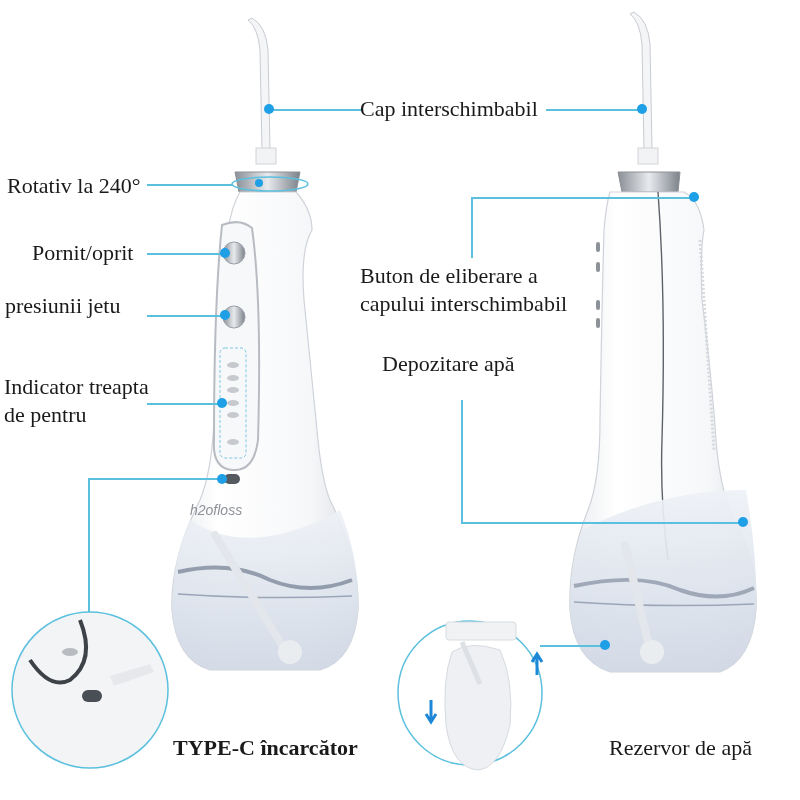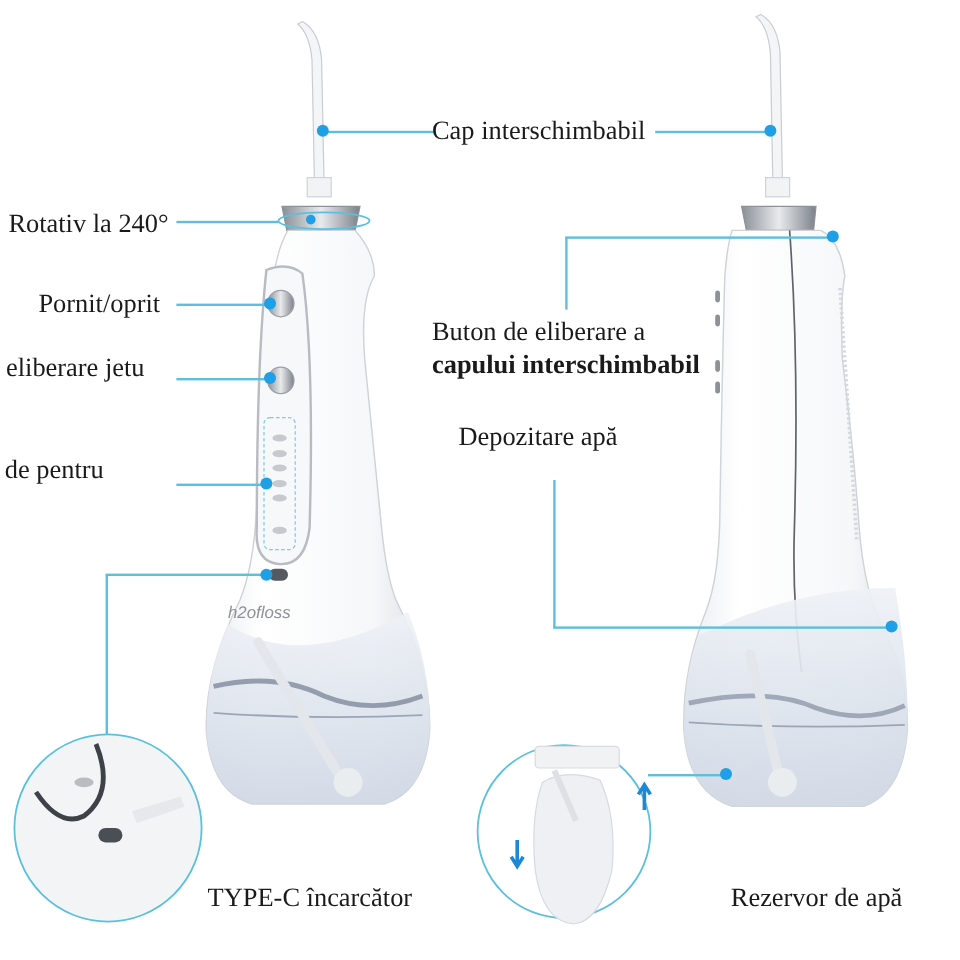--- a/index.html
+++ b/index.html
@@ -138,29 +138,30 @@
 <div class="line hline" style="left:540px;top:645px;width:66px;"></div>
 <div class="dot" style="left:600px;top:640px;"></div>
 
 <div class="label" style="left:360px;top:97px;">Cap interschimbabil</div>
 
 <div class="label" style="left:7px;top:174px;">Rotativ la 240°</div>
 
 <div class="label" style="left:19px;top:241px;margin-left:13px;">Pornit/oprit</div>
 
 <div class="label" style="left:5px;top:290px;width:216px;">
-  <div style="margin-top:4px;">eliberare jetu</div>
+  <div style="margin-top:4px;">presiunii jetu</div>
 </div>
 
 <div class="label" style="left:4px;top:375px;width:160px;">
+  <div>Indicator treapta</div>
   <div style="margin-top:4px;">de pentru</div>
 </div>
 
 <div class="label" style="left:360px;top:264px;width:200px;">
   <div>Buton de eliberare a</div>
-  <div style="margin-top:4px;font-weight:bold;">capului interschimbabil</div>
+  <div style="margin-top:4px;">capului interschimbabil</div>
 </div>
 
 <div class="label" style="left:382px;top:352px;">Depozitare apă</div>
 
-<div class="label" style="left:173px;top:736px;">TYPE-C încarcător</div>
+<div class="label" style="left:173px;top:736px;font-weight:bold;">TYPE-C încarcător</div>
 
 <div class="label" style="left:571px;top:736px;margin-left:38px;">Rezervor de apă</div>
 
 </body></html>

